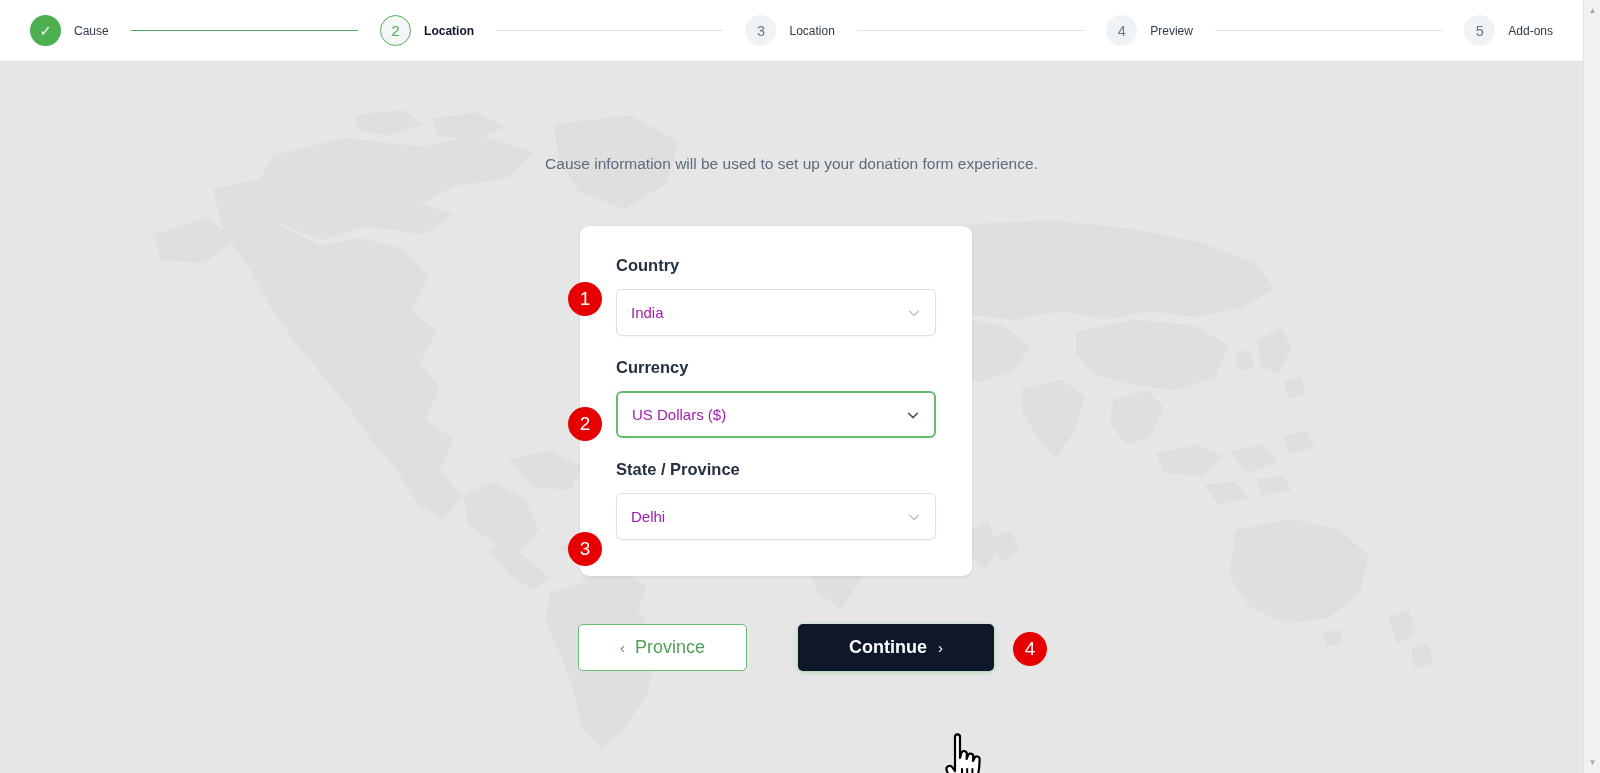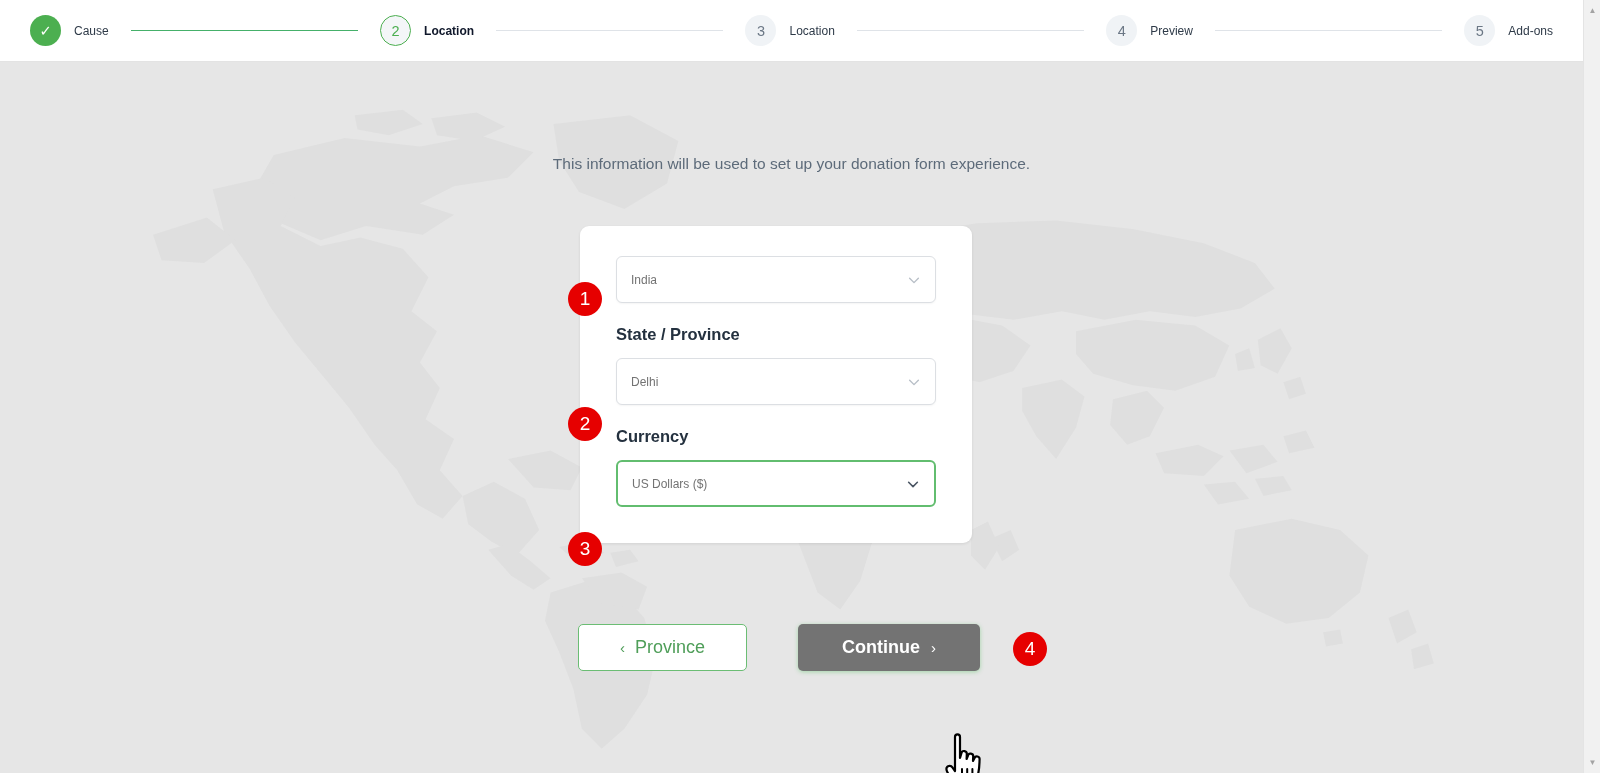--- a/index.html
+++ b/index.html
@@ -145,22 +145,22 @@
     align-items: center;
     padding: 0 14px;
     box-sizing: border-box;
     box-shadow: 0 1px 2px rgba(0,0,0,0.045);
   }
   .select.focused {
     border: 2px solid #62bd6f;
     box-shadow: none;
   }
   .select-value {
-    font-size: 12px;
-    color: #737373;
+    font-size: 15px;
+    color: #a21caf;
   }
   .chev {
     position: absolute;
     right: 14px; top: 50%;
     transform: translateY(-50%);
     width: 14px; height: 14px;
   }
   .chev svg { display:block; width: 100%; height: 100%; }
 
   
@@ -182,23 +182,23 @@
     user-select: none;
   }
   .btn-prev {
     width: 169px;
     background: #fff;
     border: 1px solid #6bbd74;
     color: #4f9e59;
   }
   .btn-prev .caret { margin-right: 10px; font-size: 15px; }
   .btn-cont {
-    width: 182px;
+    width: 196px;
     margin-left: 51px;
-    background: #737373;
+    background: #0f172a;
     border: none;
     color: #fff;
     font-weight: bold;
     box-shadow: 0 1px 4px rgba(83,196,95,0.45);
   }
   .btn-cont .caret { margin-left: 11px; font-size: 15px; font-weight: normal; }
 
   
   .badge {
     position: absolute;
@@ -345,60 +345,61 @@
 
           <path d="M448 128 L460 124 L464 138 L450 142 Z"></path>
           <path d="M436 130 L446 128 L448 138 L438 140 Z"></path>
 
           <path d="M404 96 L422 92 L428 104 L410 108 Z"></path>
         </g>
       </svg>
     </div>
 
     <div class="heading-wrap">
-      <p class="page-sub">This information will be used to set up your donation form experience.</p>
+      <p class="page-sub">Cause information will be used to set up your donation form experience.</p>
     </div>
 
     <div class="card">
 
       <div class="field">
+        <div class="field-label">Country</div>
         <div class="select">
           <span class="select-value">India</span>
           <span class="chev">
             <svg viewBox="0 0 16 16">
                 <path d="M3 6 L8 11 L13 6" fill="none" stroke="#b8bfc7" stroke-width="1.6" stroke-linecap="round" stroke-linejoin="round"></path>
+              </svg>
+          </span>
+        </div>
+      </div>
+
+      <div class="field">
+        <div class="field-label">Currency</div>
+        <div class="select focused">
+          <span class="select-value">US Dollars ($)</span>
+          <span class="chev">
+            <svg viewBox="0 0 16 16">
+                <path d="M3 6 L8 11 L13 6" fill="none" stroke="#4a5563" stroke-width="1.8" stroke-linecap="round" stroke-linejoin="round"></path>
               </svg>
           </span>
         </div>
       </div>
 
       <div class="field">
         <div class="field-label">State / Province</div>
         <div class="select">
           <span class="select-value">Delhi</span>
           <span class="chev">
             <svg viewBox="0 0 16 16">
                 <path d="M3 6 L8 11 L13 6" fill="none" stroke="#b8bfc7" stroke-width="1.6" stroke-linecap="round" stroke-linejoin="round"></path>
               </svg>
           </span>
         </div>
       </div>
 
-      <div class="field">
-        <div class="field-label">Currency</div>
-        <div class="select focused">
-          <span class="select-value">US Dollars ($)</span>
-          <span class="chev">
-            <svg viewBox="0 0 16 16">
-                <path d="M3 6 L8 11 L13 6" fill="none" stroke="#4a5563" stroke-width="1.8" stroke-linecap="round" stroke-linejoin="round"></path>
-              </svg>
-          </span>
-        </div>
-      </div>
-
     </div>
 
     <div class="btn-row">
       <div class="btn btn-prev">
         <span class="caret">‹</span>
         <span>Province</span>
       </div>
       <div class="btn btn-cont">
         <span>Continue</span>
         <span class="caret">›</span>

